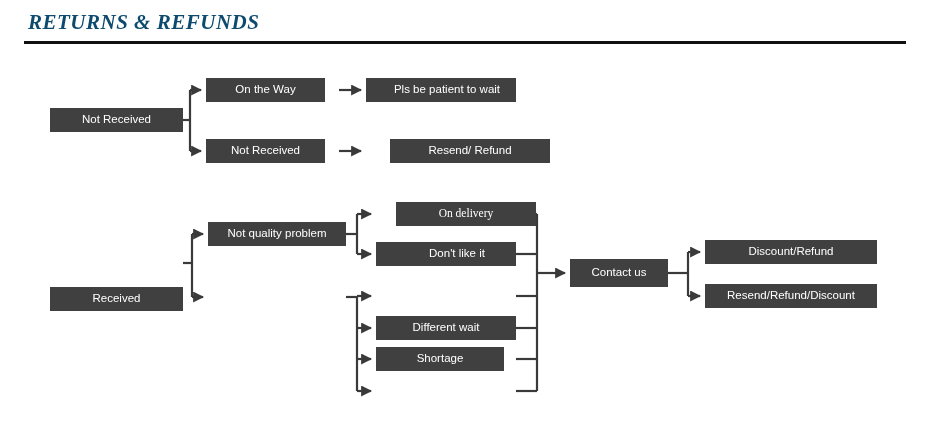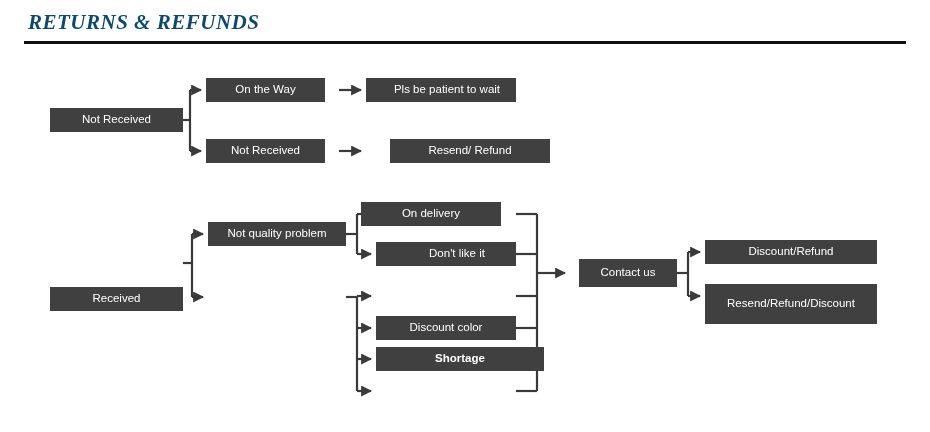--- a/index.html
+++ b/index.html
@@ -168,30 +168,30 @@
 
     <div class="node" style="left:366px; top:78px;  width:150px; height:24px;padding-left:16px;">Pls be patient to wait</div>
 
     <div class="node" style="left:366px; top:139px; width:160px; height:24px;margin-left:24px;">Resend/ Refund</div>
 
     <div class="node" style="left:50px;  top:251px; width:133px; height:24px;margin-top:36px;">Received</div>
 
     <div class="node" style="left:208px; top:222px; width:138px; height:24px;">Not quality problem</div>
 
 
-    <div class="node" style="left:361px; top:202px; width:140px; height:24px;">On delivery</div>
+    <div class="node" style="left:396px; top:202px; width:140px; height:24px;font-family:Liberation Serif, serif;">On delivery</div>
 
     <div class="node" style="left:376px; top:242px; width:140px; height:24px;padding-left:26px;">Don't like it</div>
 
 
-    <div class="node" style="left:376px; top:316px; width:140px; height:24px;">Discount color</div>
+    <div class="node" style="left:376px; top:316px; width:140px; height:24px;">Different wait</div>
 
-    <div class="node" style="left:376px; top:347px; width:168px; height:24px;font-weight:bold;">Shortage</div>
+    <div class="node" style="left:376px; top:347px; width:128px; height:24px;">Shortage</div>
 
 
-    <div class="node" style="left:570px; top:259px; width:98px; height:28px;margin-left:9px;">Contact us</div>
+    <div class="node" style="left:570px; top:259px; width:98px; height:28px;">Contact us</div>
 
     <div class="node" style="left:705px; top:240px; width:172px; height:24px;">Discount/Refund</div>
 
-    <div class="node" style="left:705px; top:284px; width:172px; height:40px;">Resend/Refund/Discount</div>
+    <div class="node" style="left:705px; top:284px; width:172px; height:24px;">Resend/Refund/Discount</div>
 
   </div>
 </div>
 
 </body></html>

